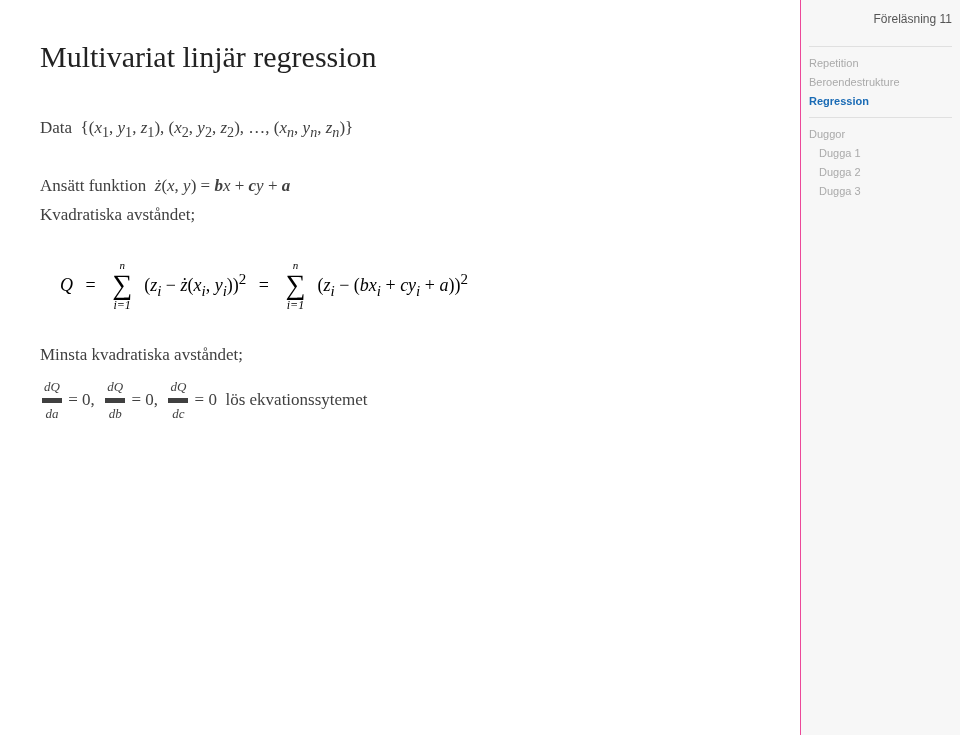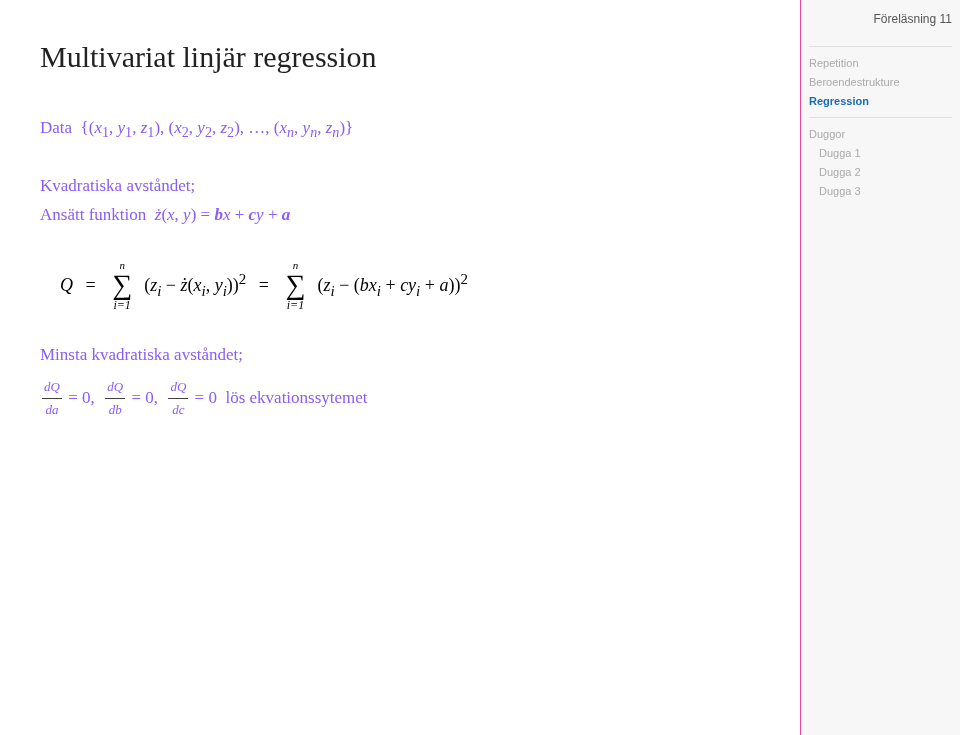--- a/index.html
+++ b/index.html
@@ -66,41 +66,41 @@
       background: #e0e0e0;
       margin: 8px 0;
     }
 
     .content-block {
       margin-bottom: 28px;
     }
 
     .math-text {
       font-size: 17px;
-      color: #8b5cf6;
+      color: #404040;
       line-height: 1.7;
       font-family: 'Georgia', serif;
     }
 
     .math-inline {
       font-style: italic;
     }
 
     
     .fraction {
       display: inline-flex;
       flex-direction: column;
       align-items: center;
       vertical-align: middle;
       margin: 0 2px;
       font-size: 13px;
     }
 
     .fraction .num {
-      border-bottom: 1px solid #404040;
+      border-bottom: 5px solid #404040;
       padding: 0 2px;
       font-style: italic;
     }
 
     .fraction .den {
       padding: 0 2px;
       font-style: italic;
       text-align: center;
     }
 
@@ -144,24 +144,24 @@
   <h1 class="page-title">Multivariat linjär regression</h1>
 
   <div class="content-block">
     <div class="math-text">
       Data &nbsp;{(<span class="math-inline">x</span><sub>1</sub>, <span class="math-inline">y</span><sub>1</sub>, <span class="math-inline">z</span><sub>1</sub>), (<span class="math-inline">x</span><sub>2</sub>, <span class="math-inline">y</span><sub>2</sub>, <span class="math-inline">z</span><sub>2</sub>), …, (<span class="math-inline">x<sub>n</sub></span>, <span class="math-inline">y<sub>n</sub></span>, <span class="math-inline">z<sub>n</sub></span>)}
     </div>
   </div>
 
   <div class="content-block">
     <div class="math-text">
+      Ansätt funktion &nbsp;<span class="math-inline">ż</span>(<span class="math-inline">x</span>, <span class="math-inline">y</span>) = <span class="math-inline"><b>b</b>x</span> + <span class="math-inline"><b>c</b>y</span> + <span class="math-inline"><b>a</b></span>
+    </div>
+    <div class="math-text">
       Kvadratiska avståndet;
-    </div>
-    <div class="math-text">
-      Ansätt funktion &nbsp;<span class="math-inline">ż</span>(<span class="math-inline">x</span>, <span class="math-inline">y</span>) = <span class="math-inline"><b>b</b>x</span> + <span class="math-inline"><b>c</b>y</span> + <span class="math-inline"><b>a</b></span>
     </div>
   </div>
 
   <div class="big-formula">
     <span class="math-inline"><i>Q</i></span>
     <span>&nbsp;=&nbsp;</span>
     <span class="sigma-block">
       <span class="sigma-top"><i>n</i></span>
       <span class="sigma-char">∑</span>
       <span class="sigma-bottom"><i>i</i>=1</span>

